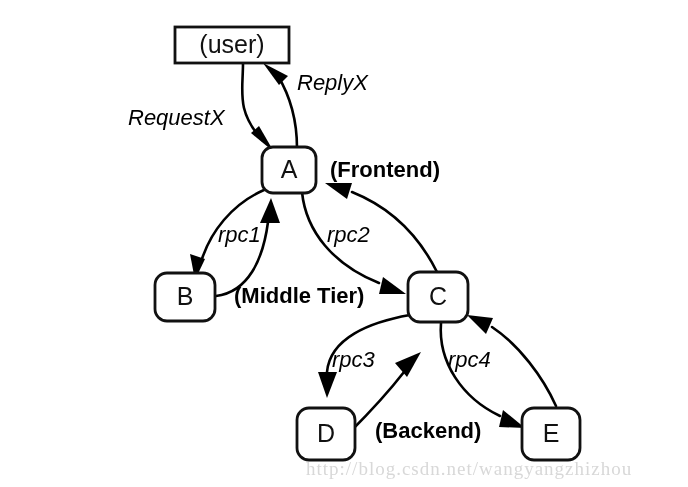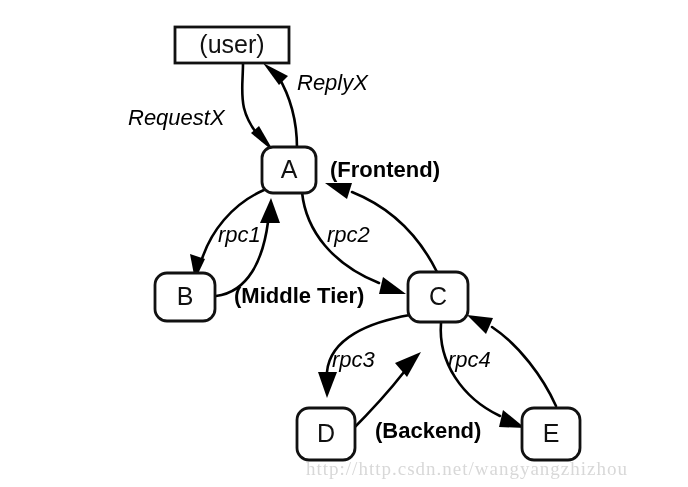--- a/index.html
+++ b/index.html
@@ -180,15 +180,15 @@
     <text class="edge-label" x="448" y="361">rpc4</text>
 
     <text class="tier-label" x="330" y="171">(Frontend)</text>
 
     <text class="tier-label" x="234" y="297">(Middle Tier)</text>
 
     <text class="tier-label" x="375" y="432">(Backend)</text>
 
   </svg>
 
-  <div class="watermark">http://http.csdn.net/wangyangzhizhou</div>
+  <div class="watermark">http://blog.csdn.net/wangyangzhizhou</div>
 
 </div>
 
 </body></html>

